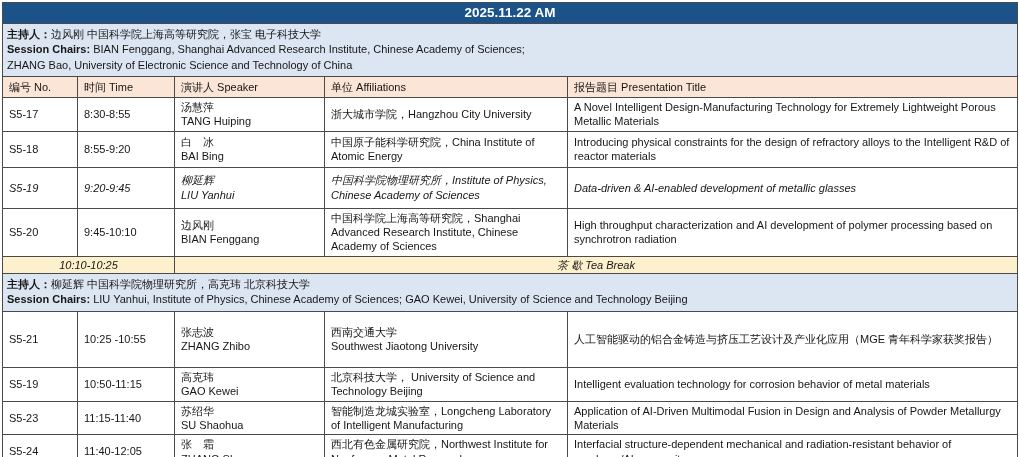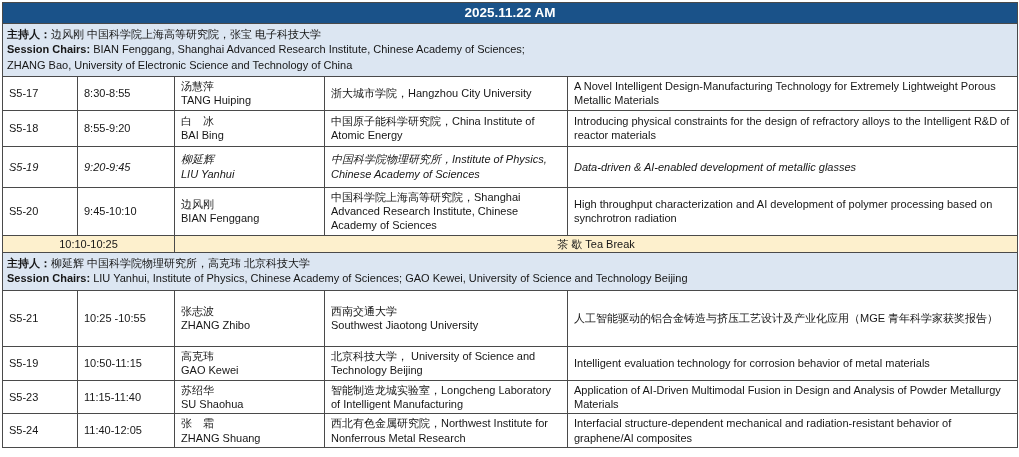--- a/index.html
+++ b/index.html
@@ -10,21 +10,21 @@
         word-wrap:break-word;line-height:1.3;font-weight:normal;}
   
   tr.titlebar td{background:#1A5289;color:#ffffff;font-weight:bold;font-size:13.5px;
                  text-align:center;height:18px;padding:1px 17px;}
   
   tr.chairs td{background:#DCE6F2;line-height:1.4;padding:3px 4px;}
   .bold{font-weight:bold;}
   
   tr.colhead th{background:#FBE5D6;height:16px;}
   
-  tr.tea td{background:#FDF0CD;text-align:center;height:13px;padding:1px 4px;}
+  tr.tea td{background:#FDF0CD;text-align:center;height:13px;padding:1px 4px;font-style:italic;}
   
   td.affil, td.ttl{white-space:pre-line;}
   tr.h36{height:30px;} tr.h38{height:36px;} tr.h43{height:41px;font-style:italic;} tr.h46{height:44px;}
   tr.h40{height:56px;} tr.h34{height:34px;} tr.h31{height:29px;} tr.h32{height:30px;margin-left:31px;}
   .spk-cn{display:block;}
   .spk-en{display:block;}
 </style>
 </head>
 <body>
 
@@ -44,20 +44,27 @@
   </tr>
 
   <tr class="chairs">
     <td colspan="5">
       <span class="bold">主持人：</span><span>边风刚  中国科学院上海高等研究院，张宝 电子科技大学</span><br>
       <span class="bold">Session Chairs:</span><span> BIAN Fenggang, Shanghai Advanced Research Institute, Chinese Academy of Sciences;</span><br>
       <span>ZHANG Bao, University of Electronic Science and Technology of China</span>
     </td>
   </tr>
 
+  <tr class="colhead">
+    <th>编号 No.</th>
+    <th>时间 Time</th>
+    <th>演讲人 Speaker</th>
+    <th>单位 Affiliations</th>
+    <th>报告题目 Presentation Title</th>
+  </tr>
 
   <tr class="h36">
     <td>S5-17</td>
     <td>8:30-8:55</td>
     <td>
             <span class="spk-cn">汤慧萍</span>
             <span class="spk-en">TANG Huiping</span>
           </td>
     <td class="affil">浙大城市学院，Hangzhou City University</td>
     <td class="ttl">A Novel Intelligent Design-Manufacturing Technology for Extremely Lightweight Porous Metallic Materials</td>

